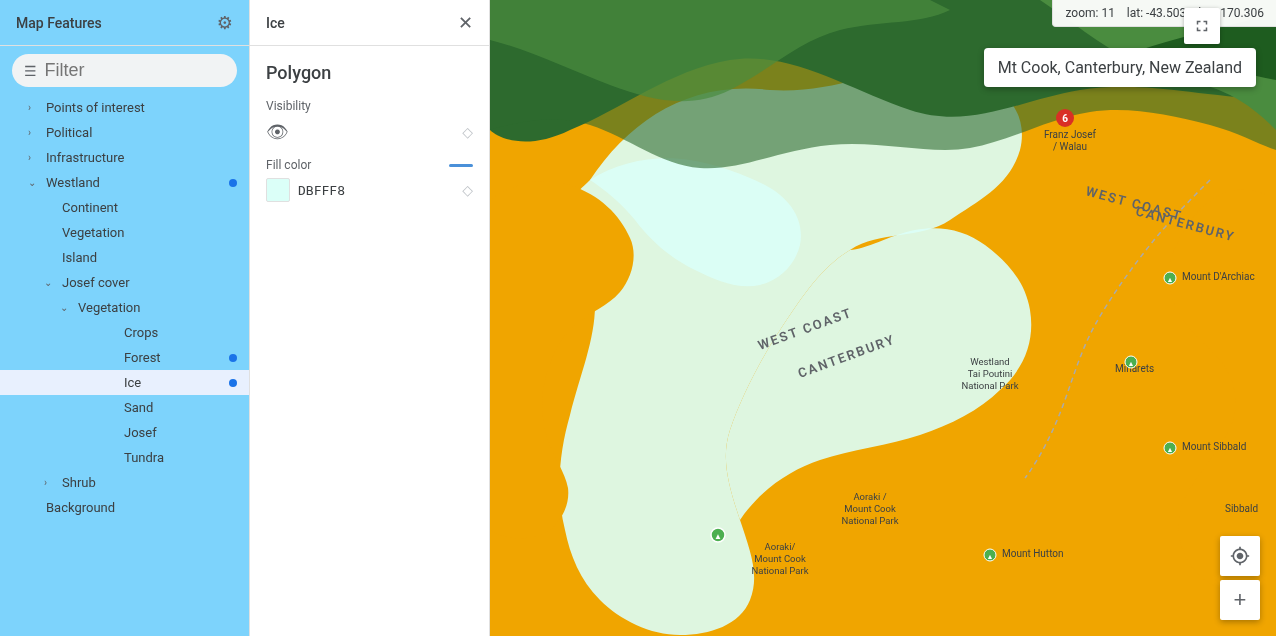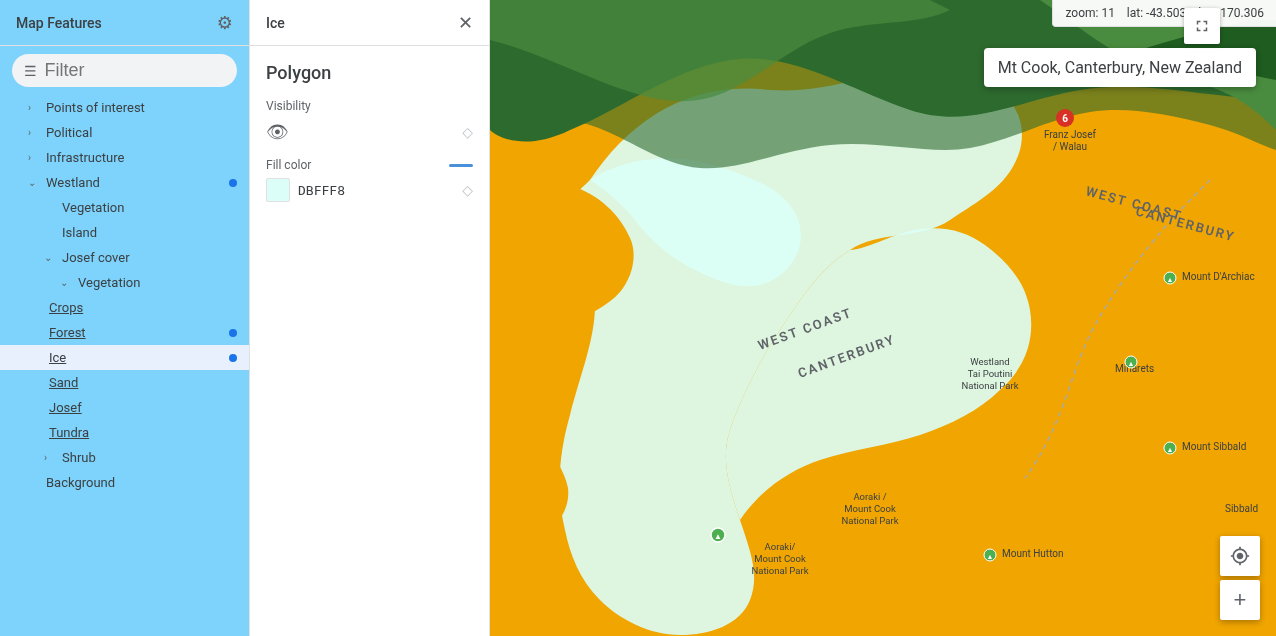--- a/index.html
+++ b/index.html
@@ -88,21 +88,21 @@
       height: 8px;
       border-radius: 50%;
       background: #1a73e8;
       position: absolute;
       right: 12px;
     }
 
     .indent1 { padding-left: 28px; }
     .indent2 { padding-left: 44px; }
     .indent3 { padding-left: 60px; }
-    .indent4 { padding-left: 31px; text-decoration: underline; }
+    .indent4 { padding-left: 106px; }
 
     
     .panel {
       width: 240px;
       min-width: 240px;
       background: #fff;
       border-right: 1px solid #e0e0e0;
       height: 636px;
       display: flex;
       flex-direction: column;
@@ -306,20 +306,24 @@
         <span>Political</span>
       </div>
       <div class="tree-item indent1">
         <span class="chevron">›</span>
         <span>Infrastructure</span>
       </div>
       <div class="tree-item indent1">
         <span class="chevron">⌄</span>
         <span>Westland</span>
         <span class="dot"></span>
+      </div>
+      <div class="tree-item indent2">
+        <span style="width: 18px; display: inline-block; flex-shrink: 0;"></span>
+        <span>Continent</span>
       </div>
       <div class="tree-item indent2">
         <span style="width: 18px; display: inline-block; flex-shrink: 0;"></span>
         <span>Vegetation</span>
       </div>
       <div class="tree-item indent2">
         <span style="width: 18px; display: inline-block; flex-shrink: 0;"></span>
         <span>Island</span>
       </div>
       <div class="tree-item indent2">

